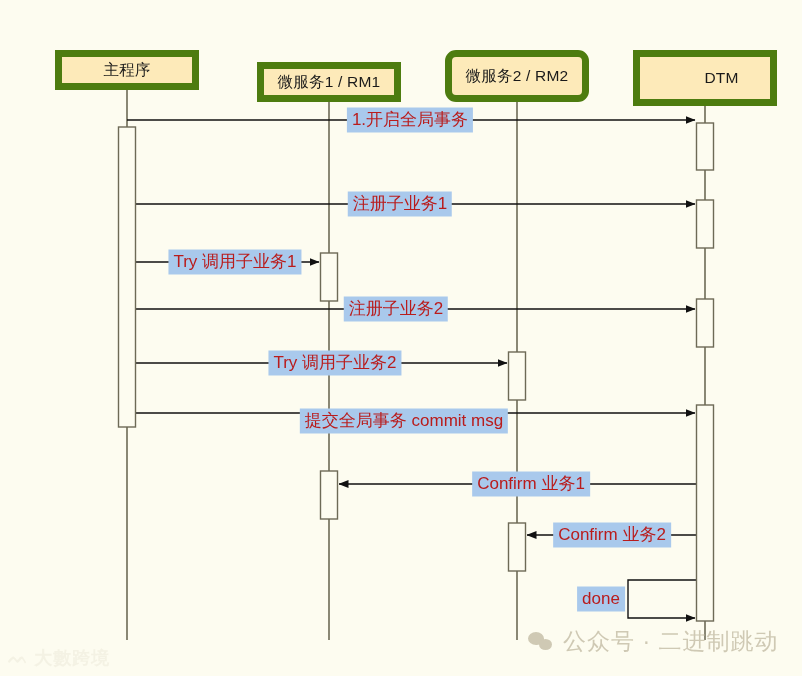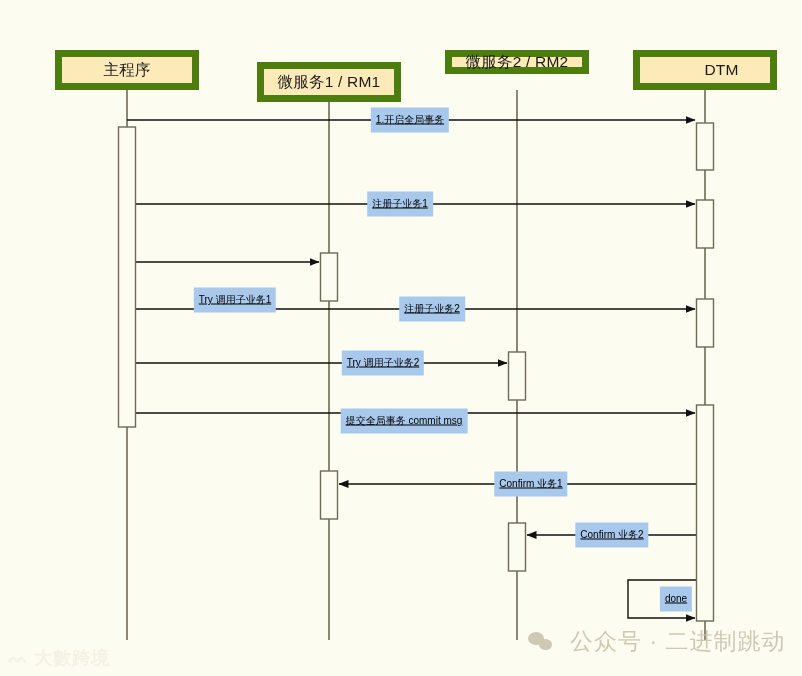--- a/index.html
+++ b/index.html
@@ -40,38 +40,37 @@
     font-size: 15.5px;
     color: #1a1a1a;
     letter-spacing: 0.2px;
     white-space: nowrap;
   }
 
   
   .msg-label {
     position: absolute;
     background: #a9c9ec;
-    color: #000000;
-    font-size: 10px;
+    color: #b91c1c;
+    font-size: 17px;
     line-height: 20px;
     padding: 2px 5px 3px 5px;
     white-space: nowrap;
     transform: translate(-50%, -50%);
     box-sizing: border-box;
-    text-decoration: underline;
   }
 
   
   .watermark-right {
     position: absolute;
     left: 528px;
     top: 626px;
     display: flex;
     align-items: center;
-    gap: 16px;
+    gap: 9px;
     color: #cfc9b4;
     font-size: 23px;
     letter-spacing: 1px;
     user-select: none;
     pointer-events: none;
   }
   .watermark-right .wm-icon {
     position: relative;
     width: 26px;
     height: 20px;
@@ -155,38 +154,38 @@
       </g>
   </svg>
 
   <div id="participants-layer">
       <div class="participant-box" style="left: 55px; top: 50px; width: 144px; height: 40px;">
         <span>主程序</span>
       </div>
       <div class="participant-box" style="left: 257px; top: 62px; width: 144px; height: 40px;">
         <span>微服务1 / RM1</span>
       </div>
-      <div class="participant-box" style="left: 445px; top: 50px; width: 144px; height: 24px;">
+      <div class="participant-box" style="left: 445px; top: 50px; width: 144px; height: 52px; border-radius: 11px;">
         <span>微服务2 / RM2</span>
       </div>
-      <div class="participant-box" style="left: 633px; top: 50px; width: 144px; height: 40px; padding-left: 33px;">
+      <div class="participant-box" style="left: 633px; top: 50px; width: 144px; height: 56px; padding-left: 33px;">
         <span>DTM</span>
       </div>
     </div>
 
   <div id="labels-layer">
       <div class="msg-label" style="left: 410px; top: 120px;">1.开启全局事务</div>
       <div class="msg-label" style="left: 400px; top: 204px;">注册子业务1</div>
-      <div class="msg-label" style="left: 235px; top: 262px; margin-top: 38px;">Try 调用子业务1</div>
-      <div class="msg-label" style="left: 432px; top: 309px;">注册子业务2</div>
-      <div class="msg-label" style="left: 335px; top: 363px; margin-left: 48px;">Try 调用子业务2</div>
+      <div class="msg-label" style="left: 235px; top: 262px;">Try 调用子业务1</div>
+      <div class="msg-label" style="left: 396px; top: 309px;">注册子业务2</div>
+      <div class="msg-label" style="left: 335px; top: 363px;">Try 调用子业务2</div>
       <div class="msg-label" style="left: 404px; top: 413px; margin-top: 8px;">提交全局事务 commit msg</div>
       <div class="msg-label" style="left: 504px; top: 484px; margin-left: 27px;">Confirm 业务1</div>
       <div class="msg-label" style="left: 612px; top: 535px;">Confirm 业务2</div>
-      <div class="msg-label" style="left: 676px; top: 599px;">done</div>
+      <div class="msg-label" style="left: 601px; top: 599px;">done</div>
     </div>
 
   <div class="watermark-right">
     <span class="wm-icon">
       <i class="b1"></i>
         <i class="b2"></i>
     </span>
     <span>公众号 · 二进制跳动</span>
   </div>
 

